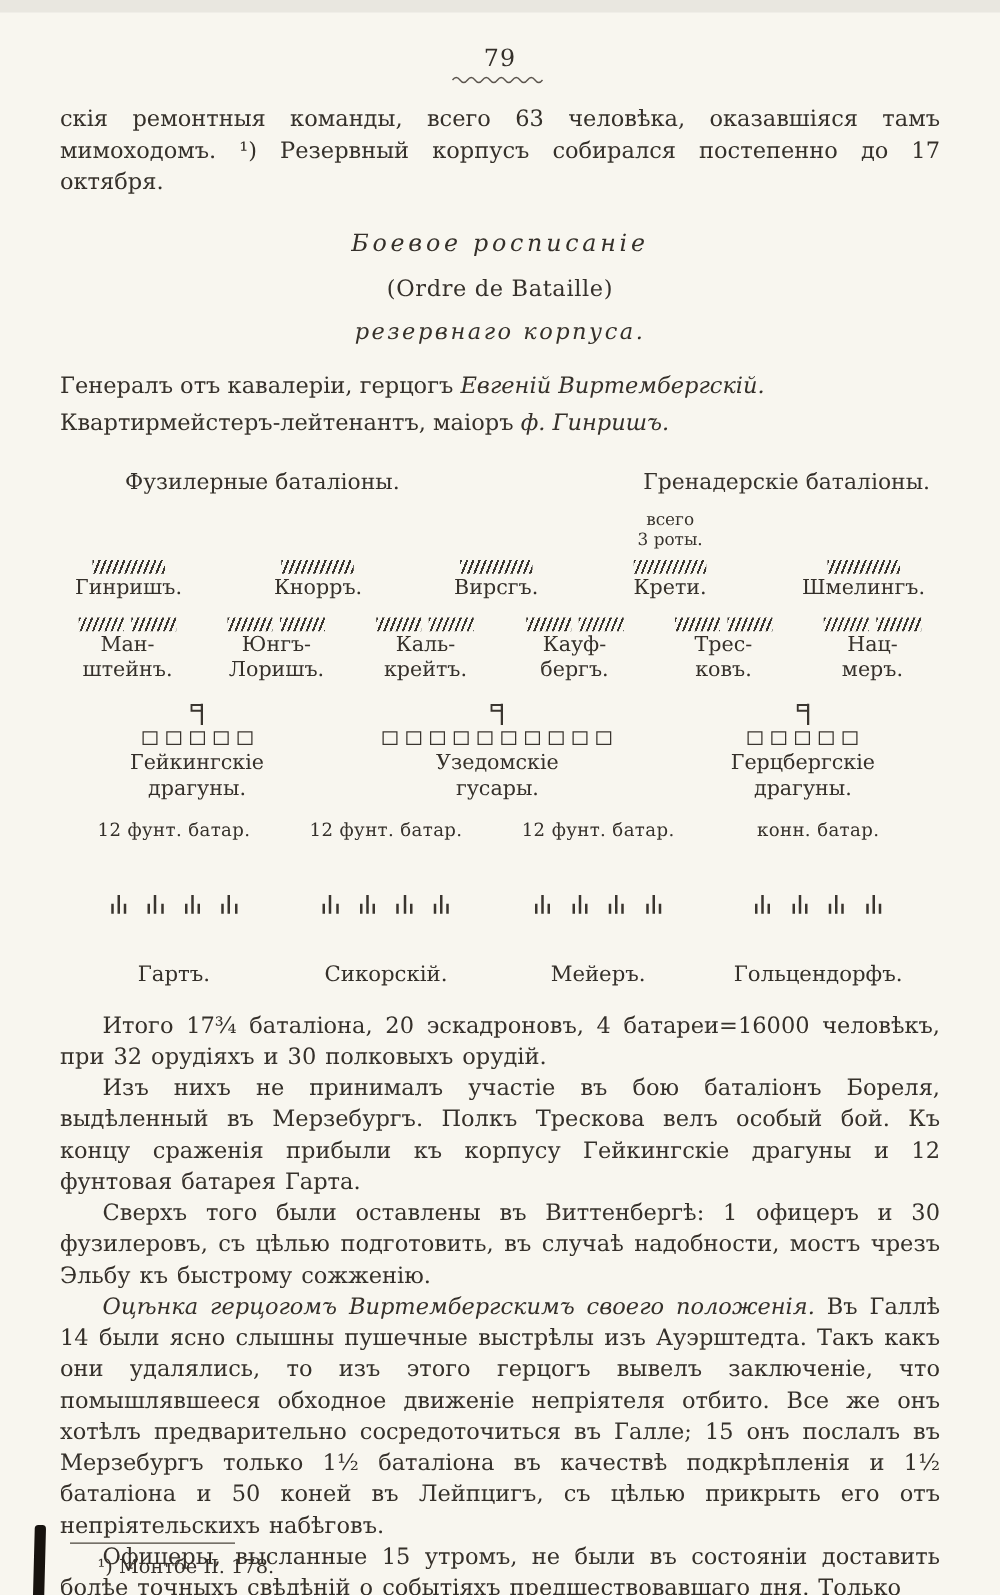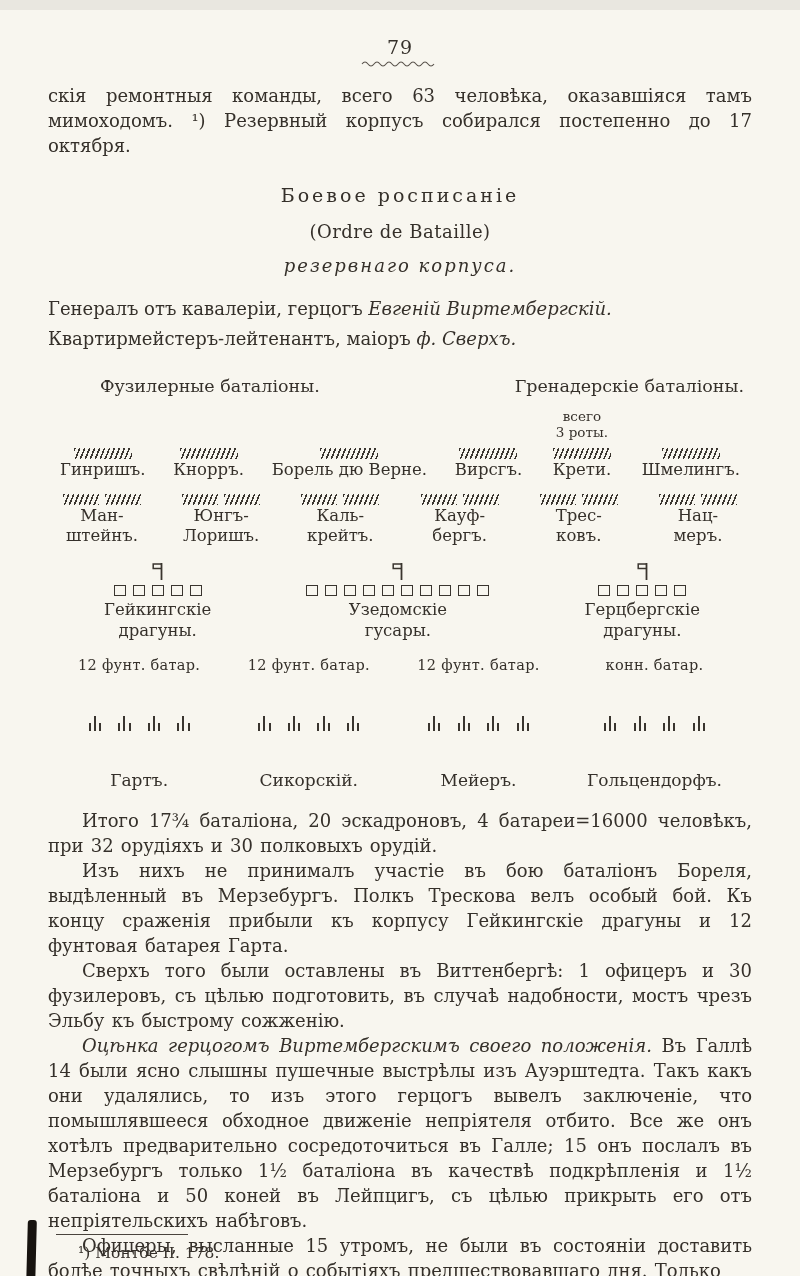--- a/index.html
+++ b/index.html
@@ -21,21 +21,21 @@
   .para {
     font-size: 18px; line-height: 25px;
     text-align: justify;
     word-spacing: 1.5px;
   }
   .intro { margin-top: 14px; }
   .indent { text-indent: 34px; }
   .body-start { margin-top: 18px; }
   .lead-italic { font-style: italic; }
 
-  .bov-title { margin-top: 26px; text-align: center; font-size: 19px; letter-spacing: 3px; }
+  .bov-title { margin-top: 26px; text-align: center; font-style: italic; font-size: 19px; letter-spacing: 3px; }
   .ordre     { margin-top: 15px; text-align: center; font-size: 18px; letter-spacing: 0.5px; }
   .rezerv    { margin-top: 13px; text-align: center; font-style: italic; font-size: 18px; letter-spacing: 2px; }
 
   .staff { margin-top: 18px; font-size: 18px; line-height: 30px; }
   .staff .name { font-style: italic; }
 
   .col-headers {
     margin-top: 22px;
     display: flex; justify-content: space-between;
     font-size: 17.5px;
@@ -117,21 +117,21 @@
     </div>
 
     <p class="para intro">скія ремонтныя команды, всего 63 человѣка, оказавшіяся тамъ мимоходомъ. ¹) Резервный корпусъ собирался постепенно до 17 октября.</p>
 
     <div class="bov-title">Боевое росписаніе</div>
     <div class="ordre">(Ordre de Bataille)</div>
     <div class="rezerv">резервнаго корпуса.</div>
 
     <div class="staff">
       <div><span>Генералъ отъ кавалеріи, герцогъ </span><span class="name">Евгеній Виртембергскій.</span></div>
-      <div><span>Квартирмейстеръ-лейтенантъ, маіоръ </span><span class="name">ф. Сверхъ.</span></div>
+      <div><span>Квартирмейстеръ-лейтенантъ, маіоръ </span><span class="name">ф. Гинришъ.</span></div>
     </div>
 
     <div class="col-headers">
       <span>Фузилерные баталіоны.</span>
       <span>Гренадерскіе баталіоны.</span>
     </div>
 
     <div class="battalion-row">
       <div class="unit">
         <div class="note">
@@ -141,28 +141,20 @@
         <div class="blocks"><span class="sym-hatch"></span></div>
         <div class="unit-name">Гинришъ.</div>
       </div>
       <div class="unit">
         <div class="note">
             <div></div>
             <div></div>
           </div>
         <div class="blocks"><span class="sym-hatch"></span></div>
         <div class="unit-name">Кнорръ.</div>
-      </div>
-      <div class="unit">
-        <div class="note">
-            <div></div>
-            <div></div>
-          </div>
-        <div class="blocks"><span class="sym-hatch"></span></div>
-        <div class="unit-name">Борель дю Верне.</div>
       </div>
       <div class="unit">
         <div class="note">
             <div></div>
             <div></div>
           </div>
         <div class="blocks"><span class="sym-hatch"></span></div>
         <div class="unit-name">Вирсгъ.</div>
       </div>
       <div class="unit">

